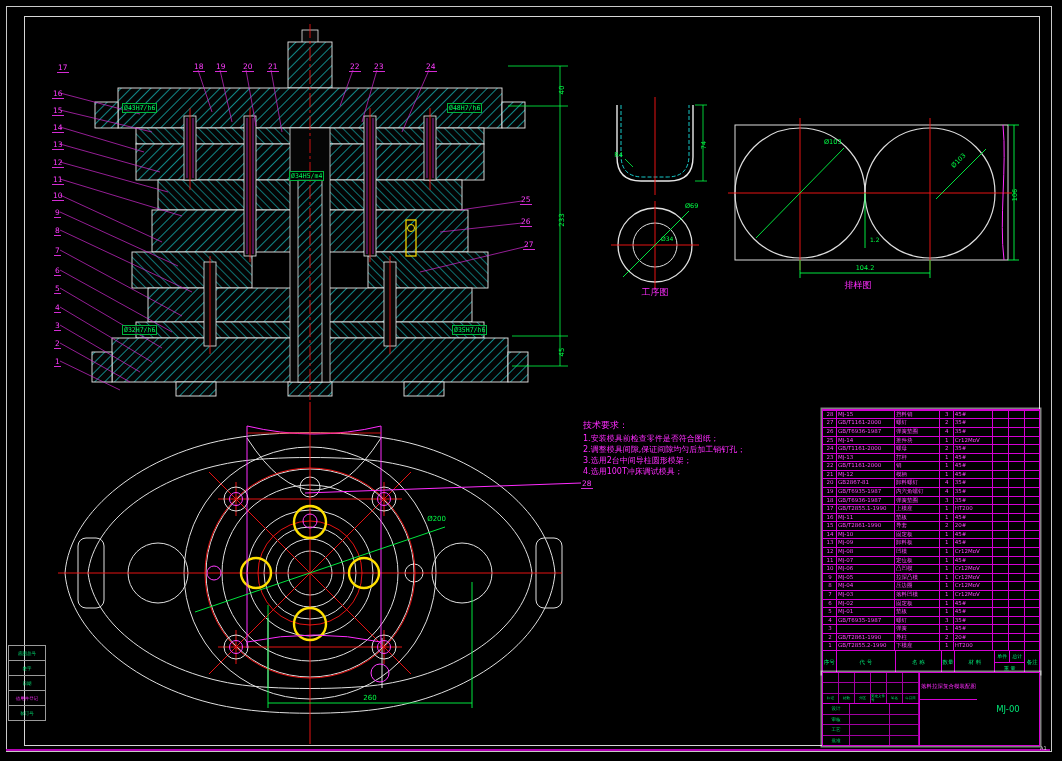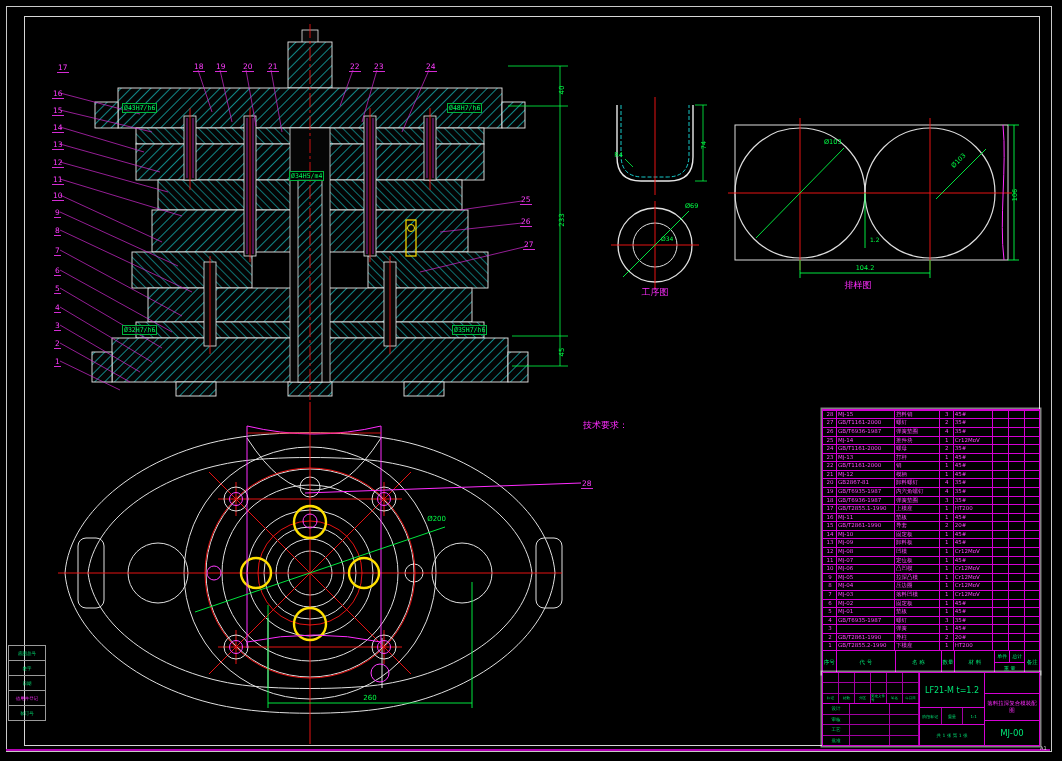--- a/index.html
+++ b/index.html
@@ -58,21 +58,21 @@
   .tb-sign-row div{border-right:1px solid #a000a0;font-size:4.5px;
       display:flex;align-items:center;justify-content:center;overflow:hidden;}
   .tb-mid{width:64px;display:flex;flex-direction:column;border-right:1px solid #d400d4;}
   .tb-spec{height:34px;display:flex;align-items:center;justify-content:center;
       font-size:8px;border-bottom:1px solid #d400d4;white-space:nowrap;}
   .tb-stage{height:16px;display:flex;border-bottom:1px solid #d400d4;}
   .tb-stage div{flex:1;border-right:1px solid #a000a0;font-size:4px;
       display:flex;align-items:center;justify-content:center;}
   .tb-stage div:last-child{border-right:none;}
   .tb-sheets{flex:1;display:flex;align-items:center;justify-content:center;font-size:4.5px;}
-  .tb-right{flex:1;display:flex;flex-direction:column;}
+  .tb-right{flex:1;display:flex;flex-direction:row;}
   .tb-blank{height:20px;border-bottom:1px solid #d400d4;}
   .tb-title{height:26px;border-bottom:1px solid #d400d4;color:#ff2cff;
       font-size:5.5px;display:flex;align-items:center;justify-content:center;
       text-align:center;padding:0 1px;}
   .tb-no{flex:1;display:flex;align-items:center;justify-content:center;font-size:8.5px;}
   
   #side-strip{position:absolute;left:8px;top:645px;width:38px;z-index:20;}
   .ss-row{height:14px;border:1px solid #9a9a9a;border-top:none;font-size:4.5px;
       color:#00e676;display:flex;align-items:center;justify-content:center;overflow:hidden;}
   .ss-row:first-child{border-top:1px solid #9a9a9a;}
@@ -329,20 +329,26 @@
     <text x="104" y="34" fill="#00ff45" font-size="6.5" text-anchor="start">Ø103</text>
     <text x="240" y="52" fill="#00ff45" font-size="6.5" transform="rotate(-45 240 52)" text-anchor="middle">Ø103</text>
     <text x="150" y="132" fill="#00ff45" font-size="6">1.2</text>
     <text x="145" y="160" fill="#00ff45" font-size="6.5" text-anchor="middle">104.2</text>
     <text x="297" y="85" fill="#00ff45" font-size="6.5" transform="rotate(-90 297 85)" text-anchor="middle">106</text>
     <text x="138" y="178" fill="#ff2cff" font-size="9" text-anchor="middle">排样图</text>
   </svg>
 
   <div id="tech">
     <div class="tech-title">技术要求：</div>
+    <div id="tech-items">
+        <div class="tech-item">1.安装模具前检查零件是否符合图纸；</div>
+        <div class="tech-item">2.调整模具间隙,保证间隙均匀后加工销钉孔；</div>
+        <div class="tech-item">3.选用2台中间导柱圆形模架；</div>
+        <div class="tech-item">4.选用100T冲床调试模具；</div>
+      </div>
   </div>
 
   <div id="bom">
     <div id="bom-body">
         <div class="bom-row">
           <div class="bom-cell" style="width: 13px; text-align: center;">1</div>
           <div class="bom-cell" style="width: 60px;">GB/T2855.2-1990</div>
           <div class="bom-cell" style="width: 46px;">下模座</div>
           <div class="bom-cell" style="width: 13px; text-align: center;">1</div>
           <div class="bom-cell" style="width: 40px;">HT200</div>
@@ -681,29 +687,20 @@
             <div style="width: 26px;">工艺</div>
             <div style="flex: 1 1 0%;"></div>
             <div style="width: 28px;"></div>
           </div>
           <div class="tb-sign-row">
             <div style="width: 26px;">批准</div>
             <div style="flex: 1 1 0%;"></div>
             <div style="width: 28px;"></div>
           </div>
         </div>
-    </div>
-    <div class="tb-mid">
-      <div class="tb-spec">LF21-M t=1.2</div>
-      <div class="tb-stage">
-        <div>阶段标记</div>
-        <div>重量</div>
-        <div>1:1</div>
-      </div>
-      <div class="tb-sheets">共 1 张 第 1 张</div>
     </div>
     <div class="tb-right">
       <div class="tb-blank"></div>
       <div class="tb-title">落料拉深复合模装配图</div>
       <div class="tb-no">MJ-00</div>
     </div>
   </div>
 
   <div id="side-strip">
       <div class="ss-row">底图总号</div>

